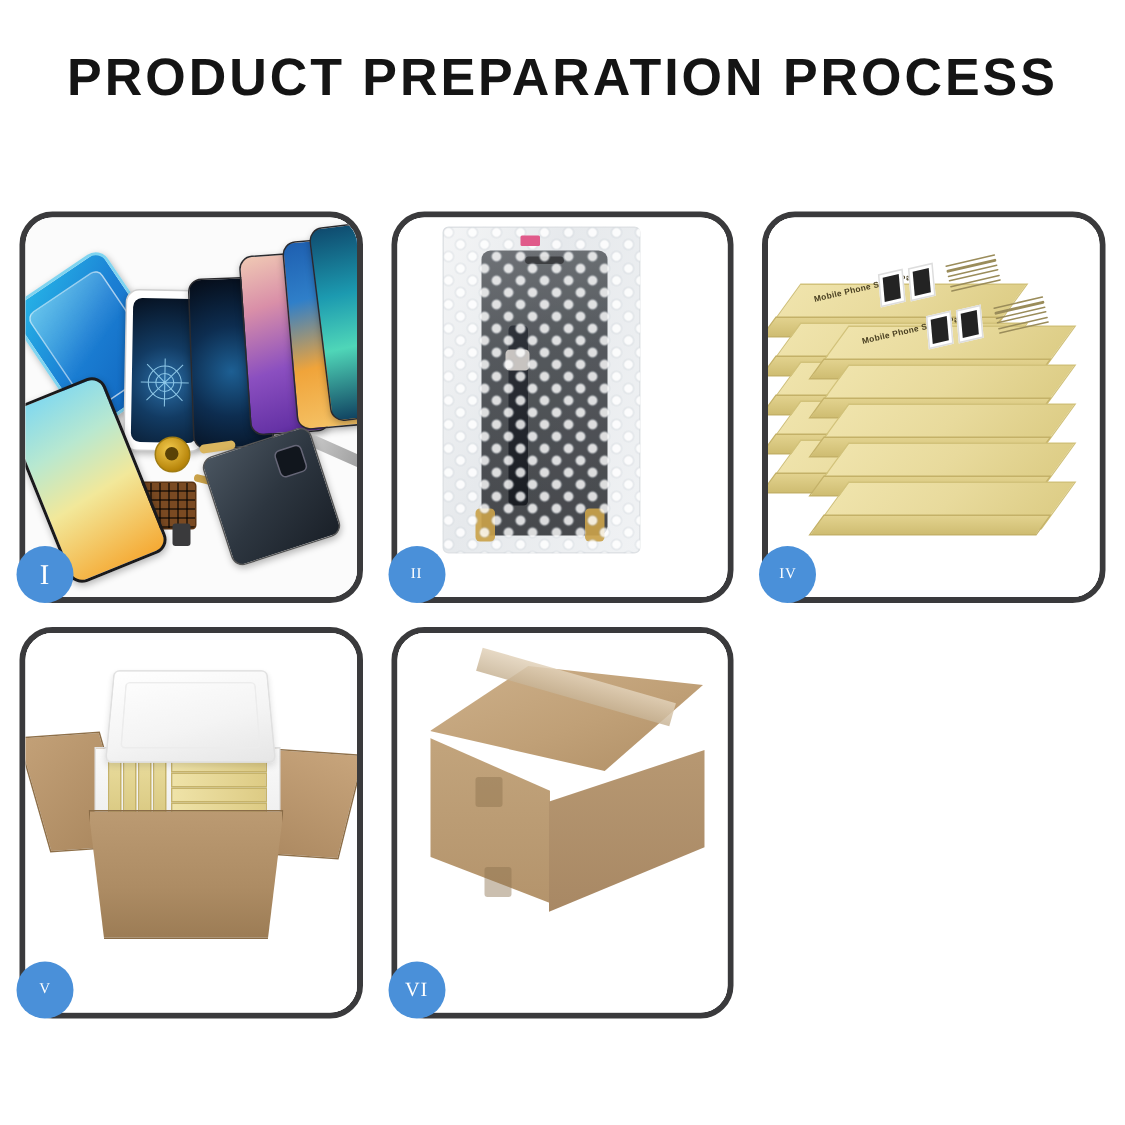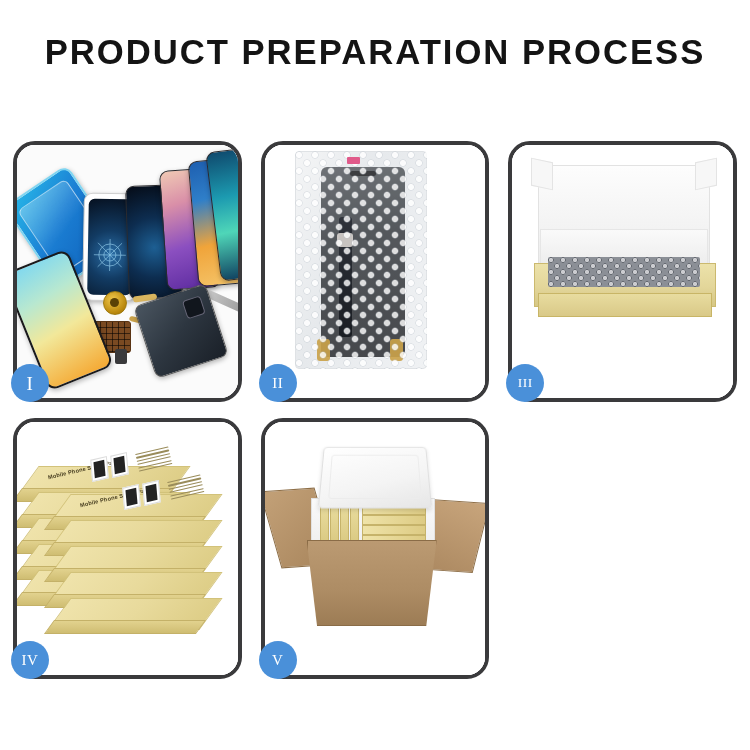--- a/index.html
+++ b/index.html
@@ -36,21 +36,21 @@
   .panel-inner{
     position:absolute;inset:0;border-radius:18px;overflow:hidden;
     background:#fdfdfd;
   }
   .badge{
     position:absolute;left:-6px;bottom:-4px;width:38px;height:38px;border-radius:50%;
     background:#4a90d9;color:#ffffff;display:flex;align-items:center;justify-content:center;
     font-family:"Liberation Serif","DejaVu Serif",serif;font-size:19px;line-height:1;
     letter-spacing:0.5px;z-index:6;
   }
-  .badge.small{font-size:15px;}
+  .badge.small{font-size:10px;}
   .badge.xsmall{font-size:13.5px;}
 
   
   .p1{position:absolute;inset:0;background:#fbfbfb;}
   .ph{position:absolute;border-radius:9px;box-shadow:0 2px 5px rgba(0,0,0,.28);}
   .ph-film{
     left:8px;top:32px;width:72px;height:96px;border-radius:10px;
     background:linear-gradient(150deg,#27b7e8 0%,#1b7fd4 45%,#0e5fb8 100%);
     transform:rotate(-34deg);border:2px solid #7fd4f0;
   }
@@ -349,32 +349,20 @@
             <div class="conn" style="left:22px;bottom:8px;"></div>
             <div class="conn" style="right:24px;bottom:8px;"></div>
             <div class="pinklbl"></div>
             <div class="bubbles"></div>
           </div>
         </div>
       </div>
       <div class="badge small">II</div>
     </div>
 
-    <div class="panel">
-      <div class="panel-inner">
-        <div class="p3">
-          <div class="lid3"></div>
-          <div class="foam3"></div>
-          <div class="tray3"></div>
-          <div class="bub3"></div>
-          <div class="tray3-front"></div>
-        </div>
-      </div>
-      <div class="badge xsmall">III</div>
-    </div>
 
     <div class="panel">
       <div class="panel-inner">
         <div class="p4">
           <div class="stack">
 
             <div class="kbox" style="left:2px;top:30px;">
                 <div class="top"></div>
                 <div class="side"></div>
               </div>
@@ -473,15 +461,29 @@
             <div class="yboxH" style="left:50px;top:26px;width:62px;height:8px;"></div>
             <div class="yboxH" style="left:50px;top:36px;width:62px;height:8px;"></div>
           </div>
           <div class="cartonBody"></div>
           <div class="foamLid"></div>
         </div>
       </div>
       <div class="badge small">V</div>
     </div>
 
+    <div class="panel">
+      <div class="panel-inner">
+        <div class="p6">
+          <div class="shine6"></div>
+          <div class="box6-top"></div>
+          <div class="box6-left"></div>
+          <div class="box6-right"></div>
+          <div class="tape6"></div>
+          <div class="tab6" style="left:52px;top:96px;"></div>
+          <div class="tab6" style="left:58px;top:156px;"></div>
+        </div>
+      </div>
+      <div class="badge xsmall">VI</div>
+    </div>
 
   </div>
 </div>
 
 </body></html>

